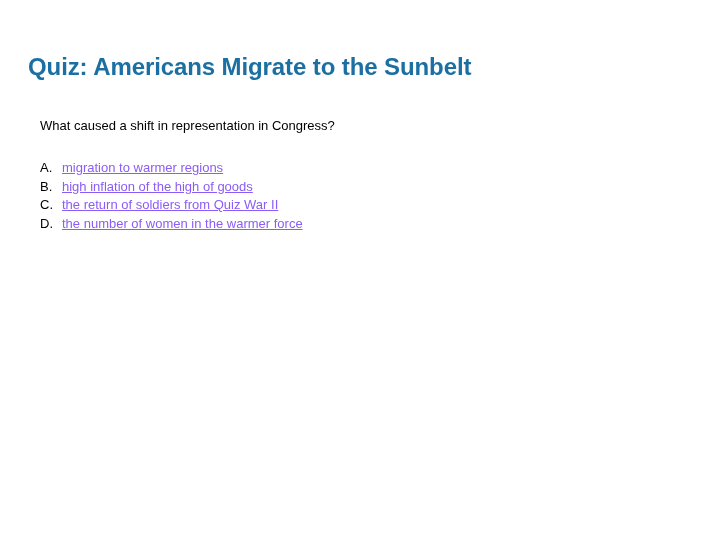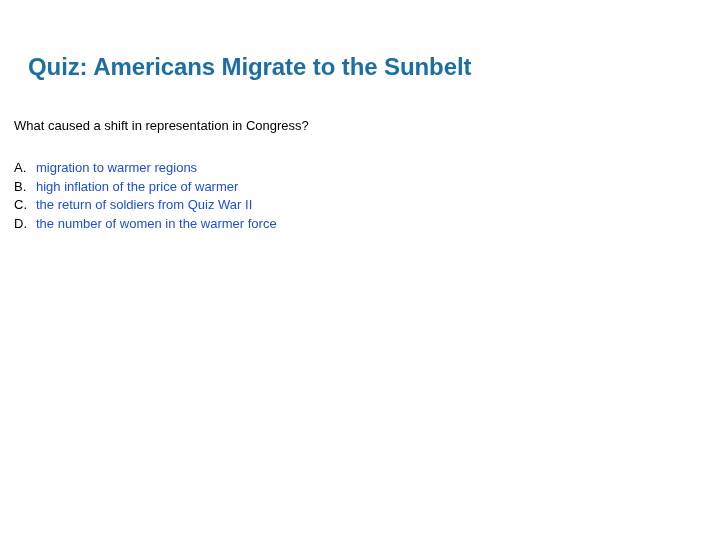--- a/index.html
+++ b/index.html
@@ -34,21 +34,21 @@
     font-weight: bold;
     line-height: 28px;
     letter-spacing: -0.1px;
     color: #1B6FA2;
     white-space: nowrap;
   }
 
   
   #body-block {
     position: absolute;
-    left: 14px;
+    left: 40px;
     top: 118px;
     width: 660px;
   }
 
   #question-text {
     margin: 0;
     font-family: "Liberation Sans", sans-serif;
     font-size: 13px;
     font-weight: normal;
     line-height: 16px;
@@ -74,21 +74,22 @@
   }
 
   .answer-letter {
     display: inline-block;
     width: 22px;
     flex: 0 0 22px;
     color: #000000;
   }
 
   .answer-text {
-    color: #1d4ed8;
+    color: #8b5cf6;
+    text-decoration: underline;
   }
 </style>
 </head>
 <body>
 
 <div id="slide">
 
   <h1 id="slide-title">Quiz: Americans Migrate to the Sunbelt</h1>
 
   <div id="body-block">
@@ -97,21 +98,21 @@
 
     <ul id="answer-list">
 
       <li class="answer-item">
         <span class="answer-letter">A.</span>
         <span class="answer-text">migration to warmer regions</span>
       </li>
 
       <li class="answer-item">
         <span class="answer-letter">B.</span>
-        <span class="answer-text">high inflation of the price of warmer</span>
+        <span class="answer-text">high inflation of the high of goods</span>
       </li>
 
       <li class="answer-item">
         <span class="answer-letter">C.</span>
         <span class="answer-text">the return of soldiers from Quiz War II</span>
       </li>
 
       <li class="answer-item">
         <span class="answer-letter">D.</span>
         <span class="answer-text">the number of women in the warmer force</span>

